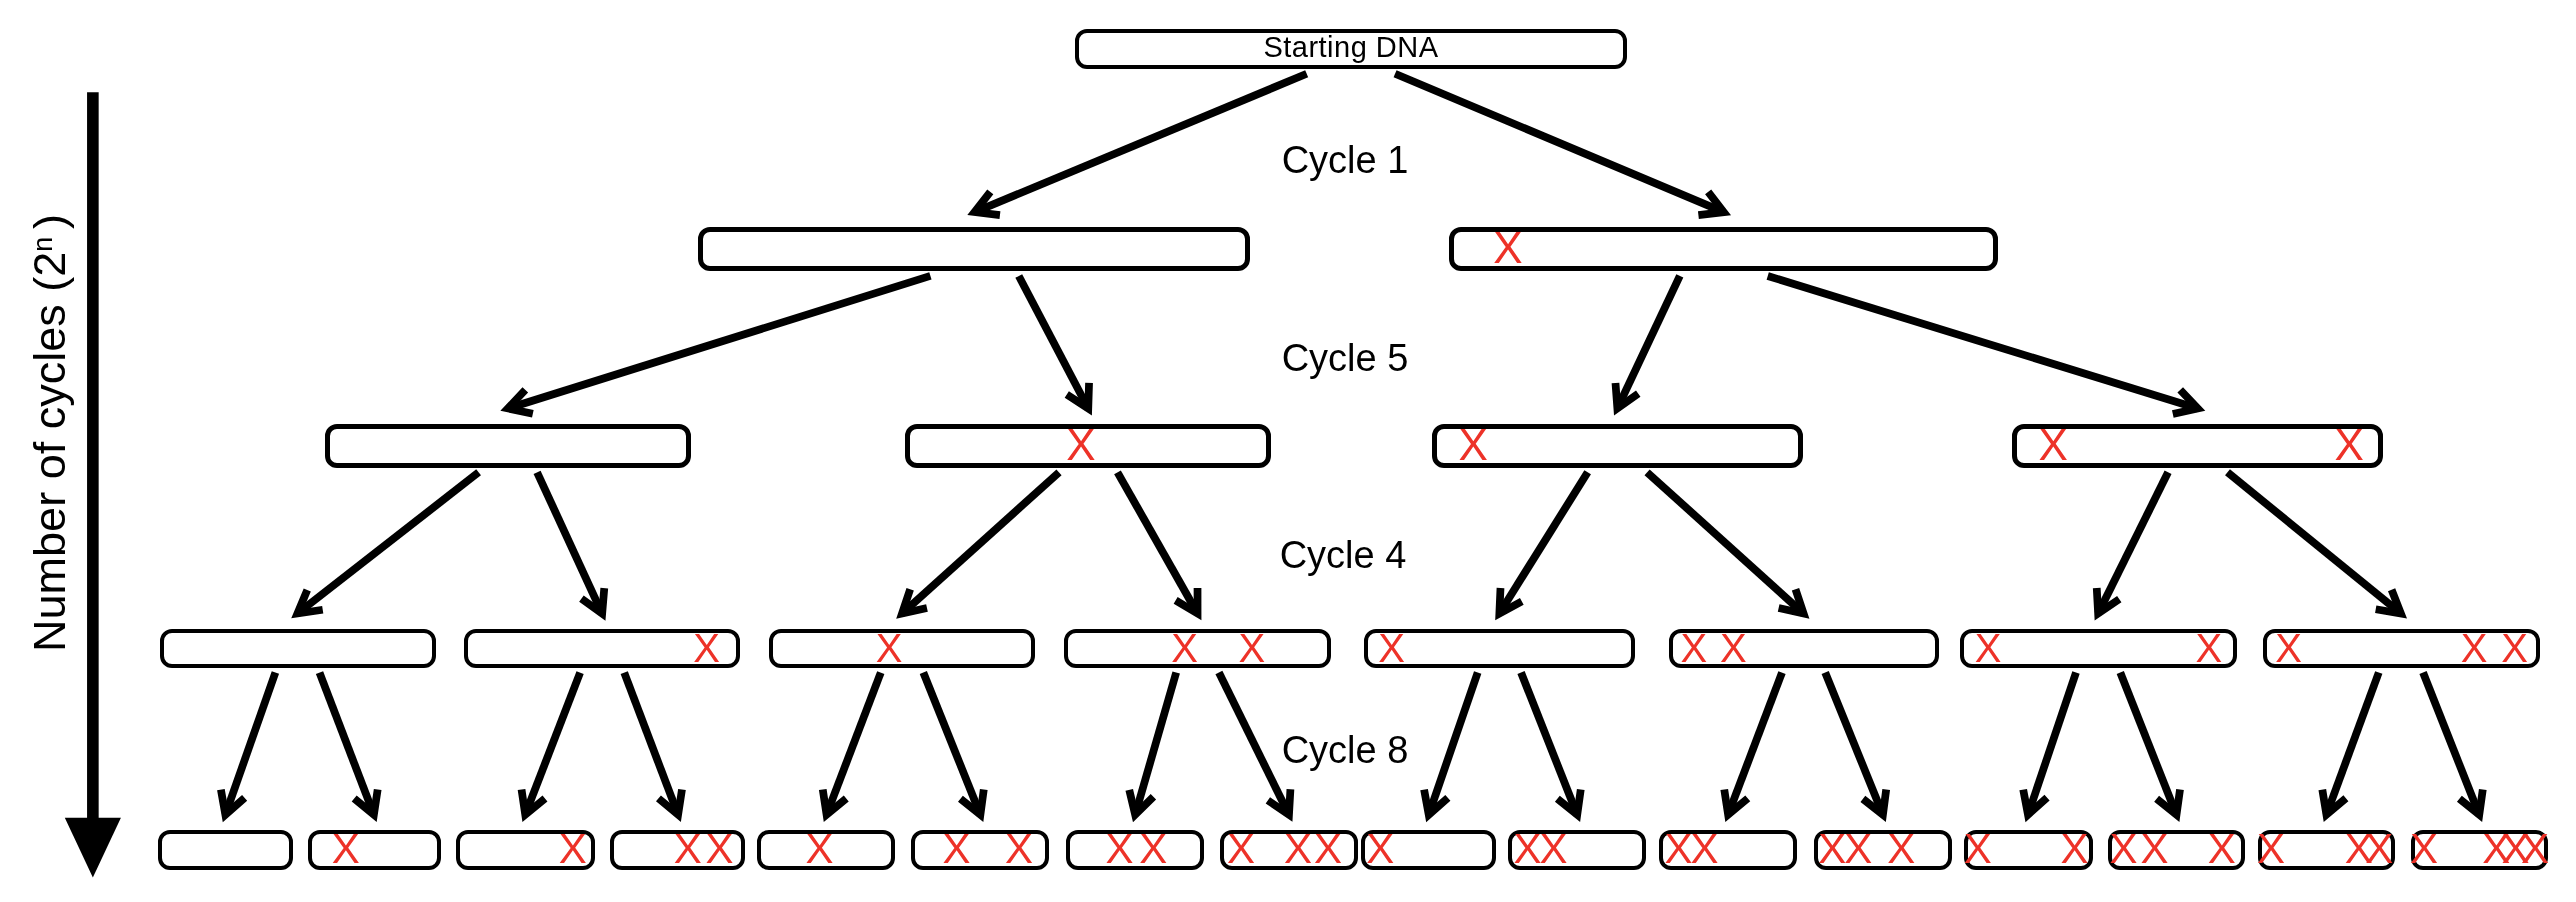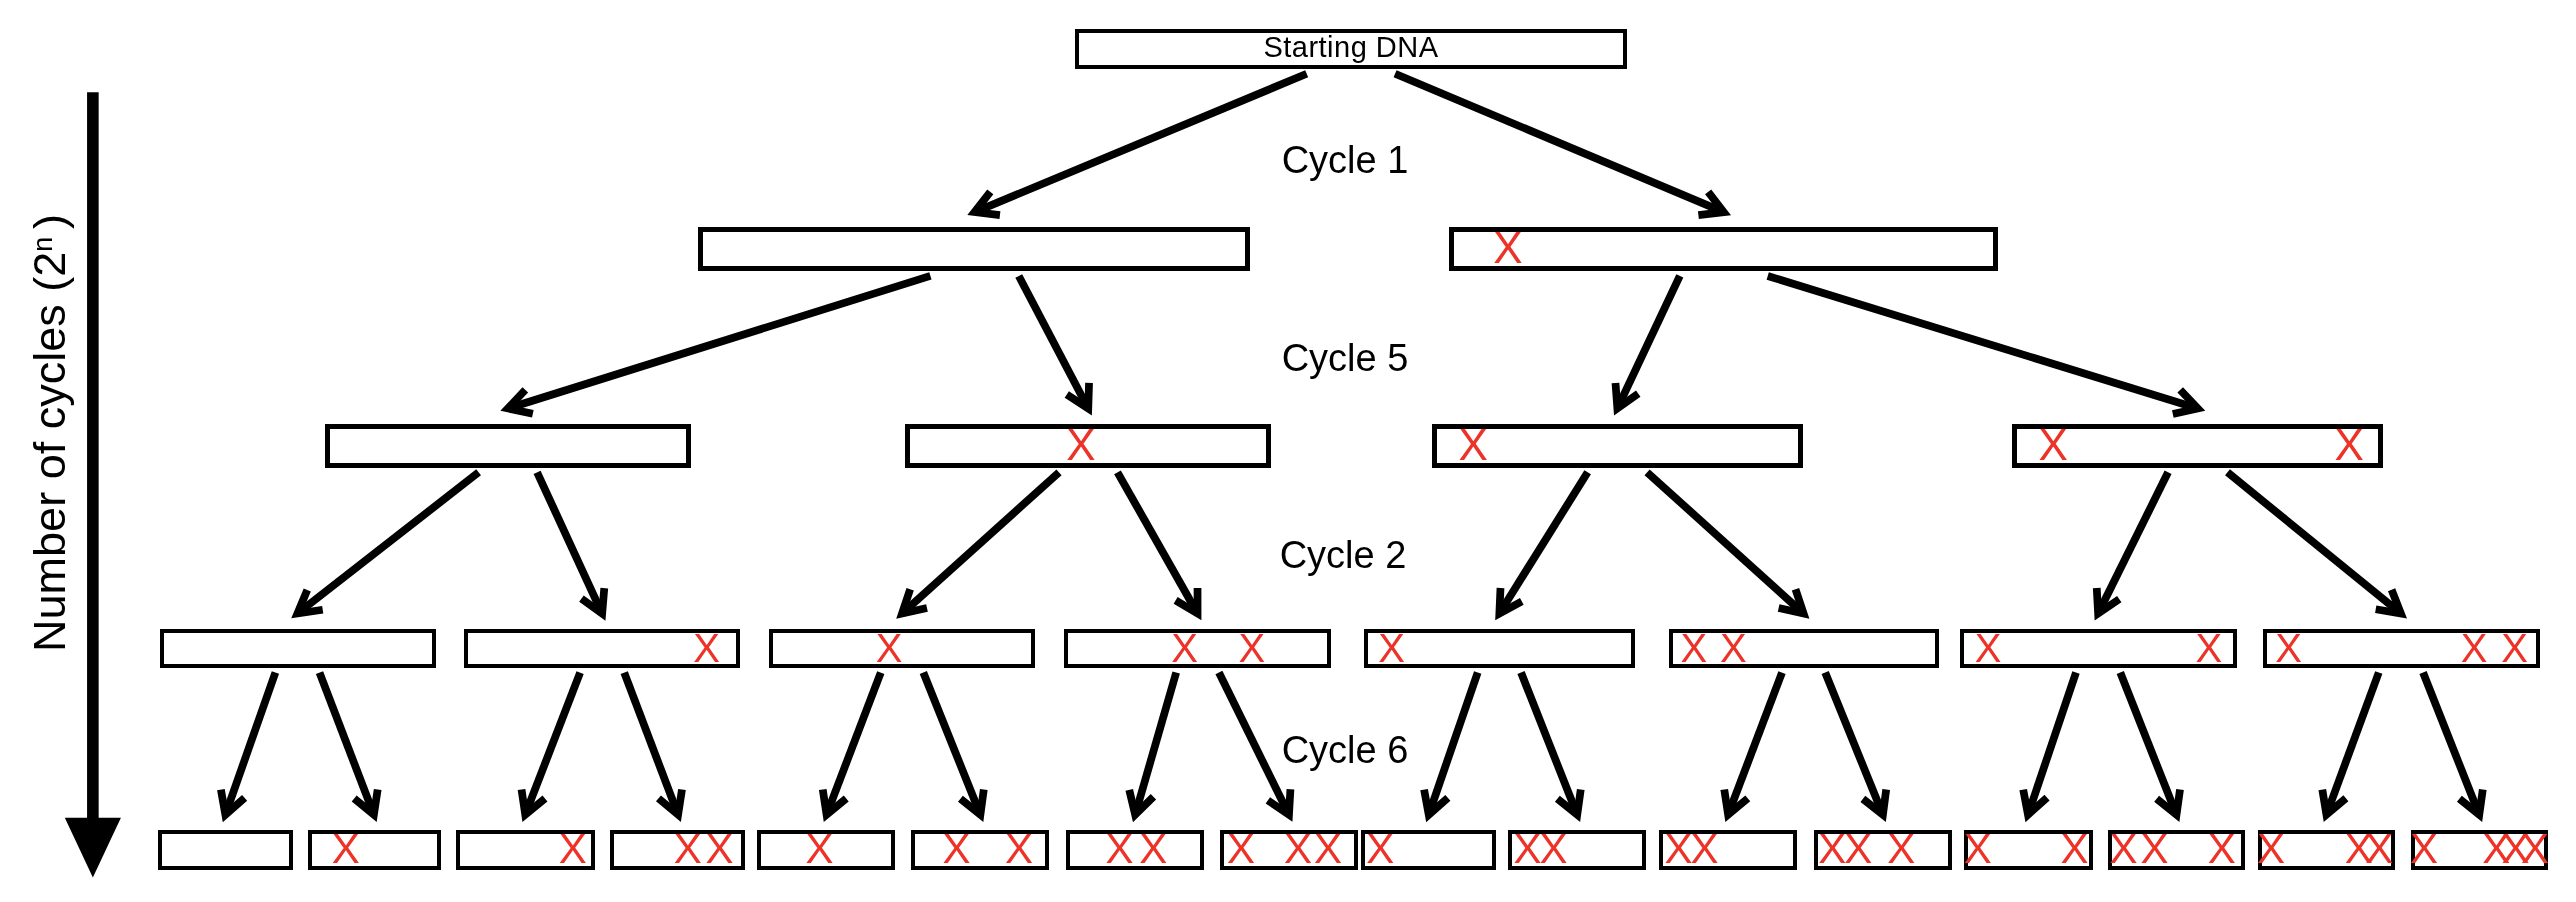--- a/index.html
+++ b/index.html
@@ -14,20 +14,21 @@
   #arrow-layer {
     position:absolute; left:0; top:0; width:2576px; height:903px;
     pointer-events:none;
   }
   .dna-box {
     position:absolute;
     box-sizing:border-box;
     background:#ffffff;
     border-style:solid;
     border-color:var(--ink,#000);
+    border-radius:12px;
   }
   .box-label {
     position:absolute; left:0; right:0; top:50%;
     transform:translateY(-54%);
     text-align:center;
     font-size:29px;
     letter-spacing:0.5px;
     color:var(--ink,#000);
   }
   .mut {
@@ -213,22 +214,22 @@
         <span class="mut" style="left: 7%; font-size: 42px;">X</span>
         <span class="mut" style="left: 63%; font-size: 42px;">X</span>
         <span class="mut" style="left: 78%; font-size: 42px;">X</span>
         <span class="mut" style="left: 93%; font-size: 42px;">X</span>
       </div>
     </div>
 
   <div id="labels-layer">
       <div class="cycle-label" style="left: 1345px; top: 160px;">Cycle 1</div>
       <div class="cycle-label" style="left: 1345px; top: 358px;">Cycle 5</div>
-      <div class="cycle-label" style="left: 1343px; top: 555px;">Cycle 2</div>
-      <div class="cycle-label" style="left: 1345px; top: 750px;">Cycle 6</div>
+      <div class="cycle-label" style="left: 1343px; top: 555px;">Cycle 4</div>
+      <div class="cycle-label" style="left: 1345px; top: 750px;">Cycle 8</div>
     </div>
 
   <div class="axis-label" style="left:50px; top:433px;">
     <span>Number of cycles (2</span><sup>n</sup><span>)</span>
   </div>
 
 </div>
 
 
 </body></html>

